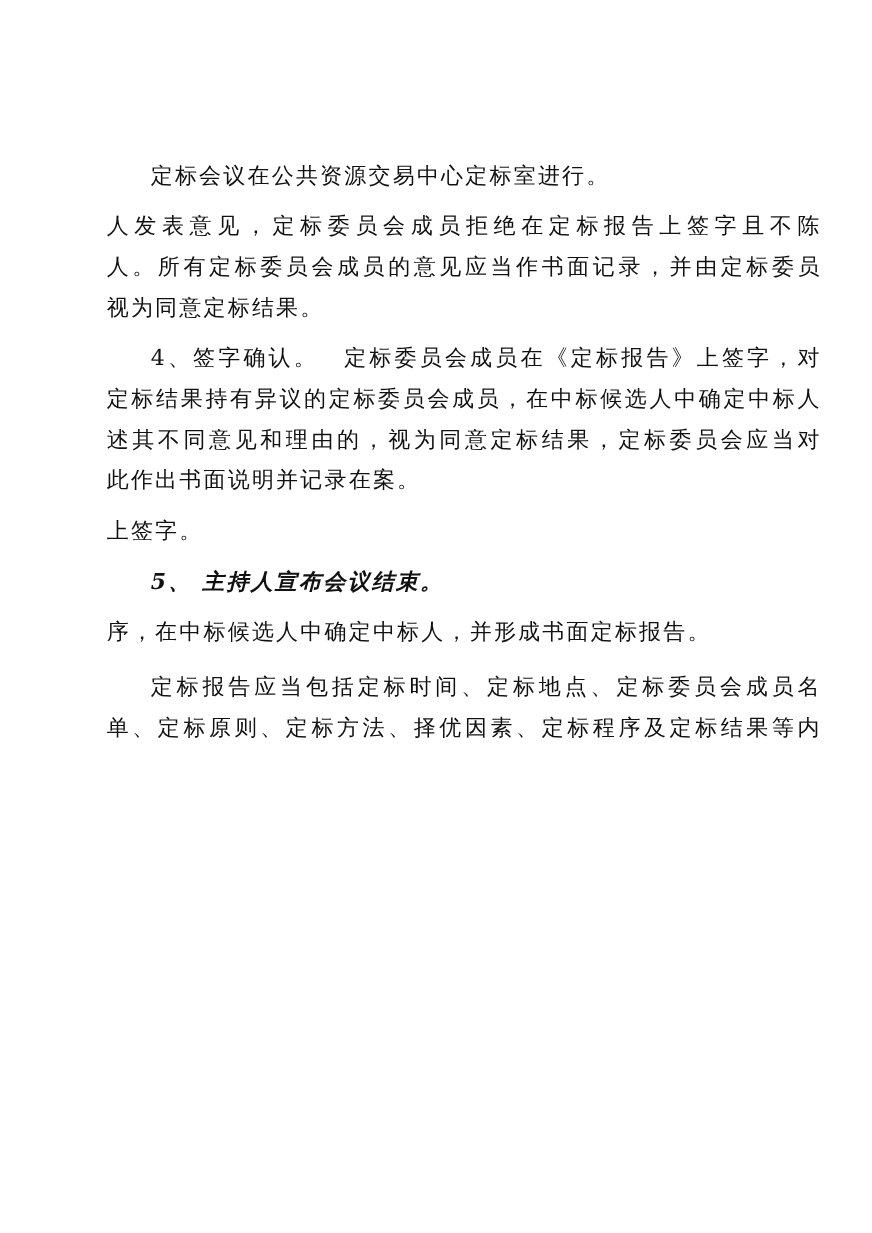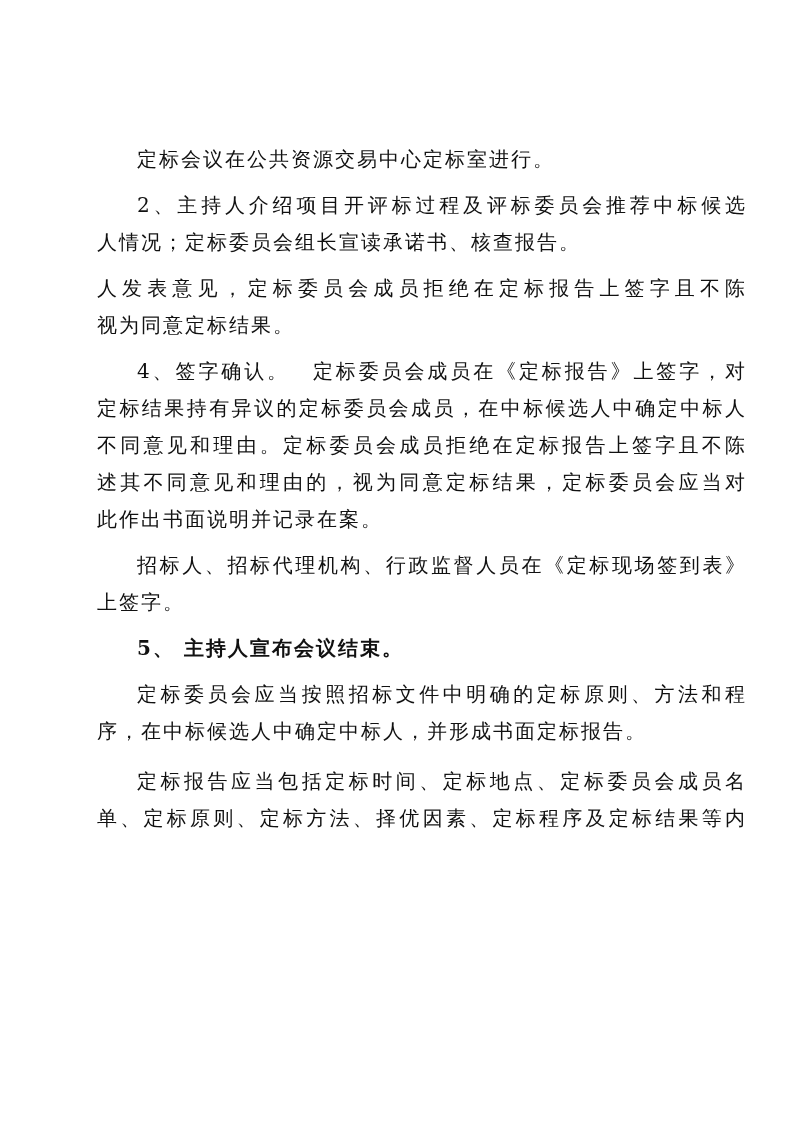--- a/index.html
+++ b/index.html
@@ -28,20 +28,21 @@
   }
   .para {
     margin: 0 0 9px 0;
   }
   .para:last-child {
     margin-bottom: 0;
     margin-top: 13px;
   }
   .para.bold {
     font-weight: 700;
+    font-style: italic;
   }
   .ln {
     text-align: left;
   }
   .ln.i {
     text-indent: 2em;
   }
   .ln.j {
     text-align: justify;
     text-align-last: justify;
@@ -51,49 +52,43 @@
 <body>
 
 <div class="page">
   <div class="doc">
 
     <div class="para">
       <div class="ln i">定标会议在公共资源交易中心定标室进行。</div>
     </div>
 
 
-    <div class="para">
-      <div class="ln i j">2、主持人介绍项目开评标过程及评标委员会推荐中标候选</div>
-      <div class="ln">人情况；定标委员会组长宣读承诺书、核查报告。</div>
-    </div>
 
     <div class="para">
       <div class="ln j">人发表意见，定标委员会成员拒绝在定标报告上签字且不陈</div>
+      <div class="ln j">人。所有定标委员会成员的意见应当作书面记录，并由定标委员</div>
       <div class="ln">视为同意定标结果。</div>
     </div>
 
     <div class="para">
       <div class="ln i j">4、签字确认。　定标委员会成员在《定标报告》上签字，对</div>
       <div class="ln j">定标结果持有异议的定标委员会成员，在中标候选人中确定中标人</div>
-      <div class="ln j">不同意见和理由。定标委员会成员拒绝在定标报告上签字且不陈</div>
       <div class="ln j">述其不同意见和理由的，视为同意定标结果，定标委员会应当对</div>
       <div class="ln">此作出书面说明并记录在案。</div>
     </div>
 
     <div class="para">
-      <div class="ln i j">招标人、招标代理机构、行政监督人员在《定标现场签到表》</div>
       <div class="ln">上签字。</div>
     </div>
 
     <div class="para bold">
       <div class="ln i">5、 主持人宣布会议结束。</div>
     </div>
 
     <div class="para">
-      <div class="ln i j">定标委员会应当按照招标文件中明确的定标原则、方法和程</div>
       <div class="ln">序，在中标候选人中确定中标人，并形成书面定标报告。</div>
     </div>
 
     <div class="para">
       <div class="ln i j">定标报告应当包括定标时间、定标地点、定标委员会成员名</div>
       <div class="ln j">单、定标原则、定标方法、择优因素、定标程序及定标结果等内</div>
     </div>
 
   </div>
 </div>

